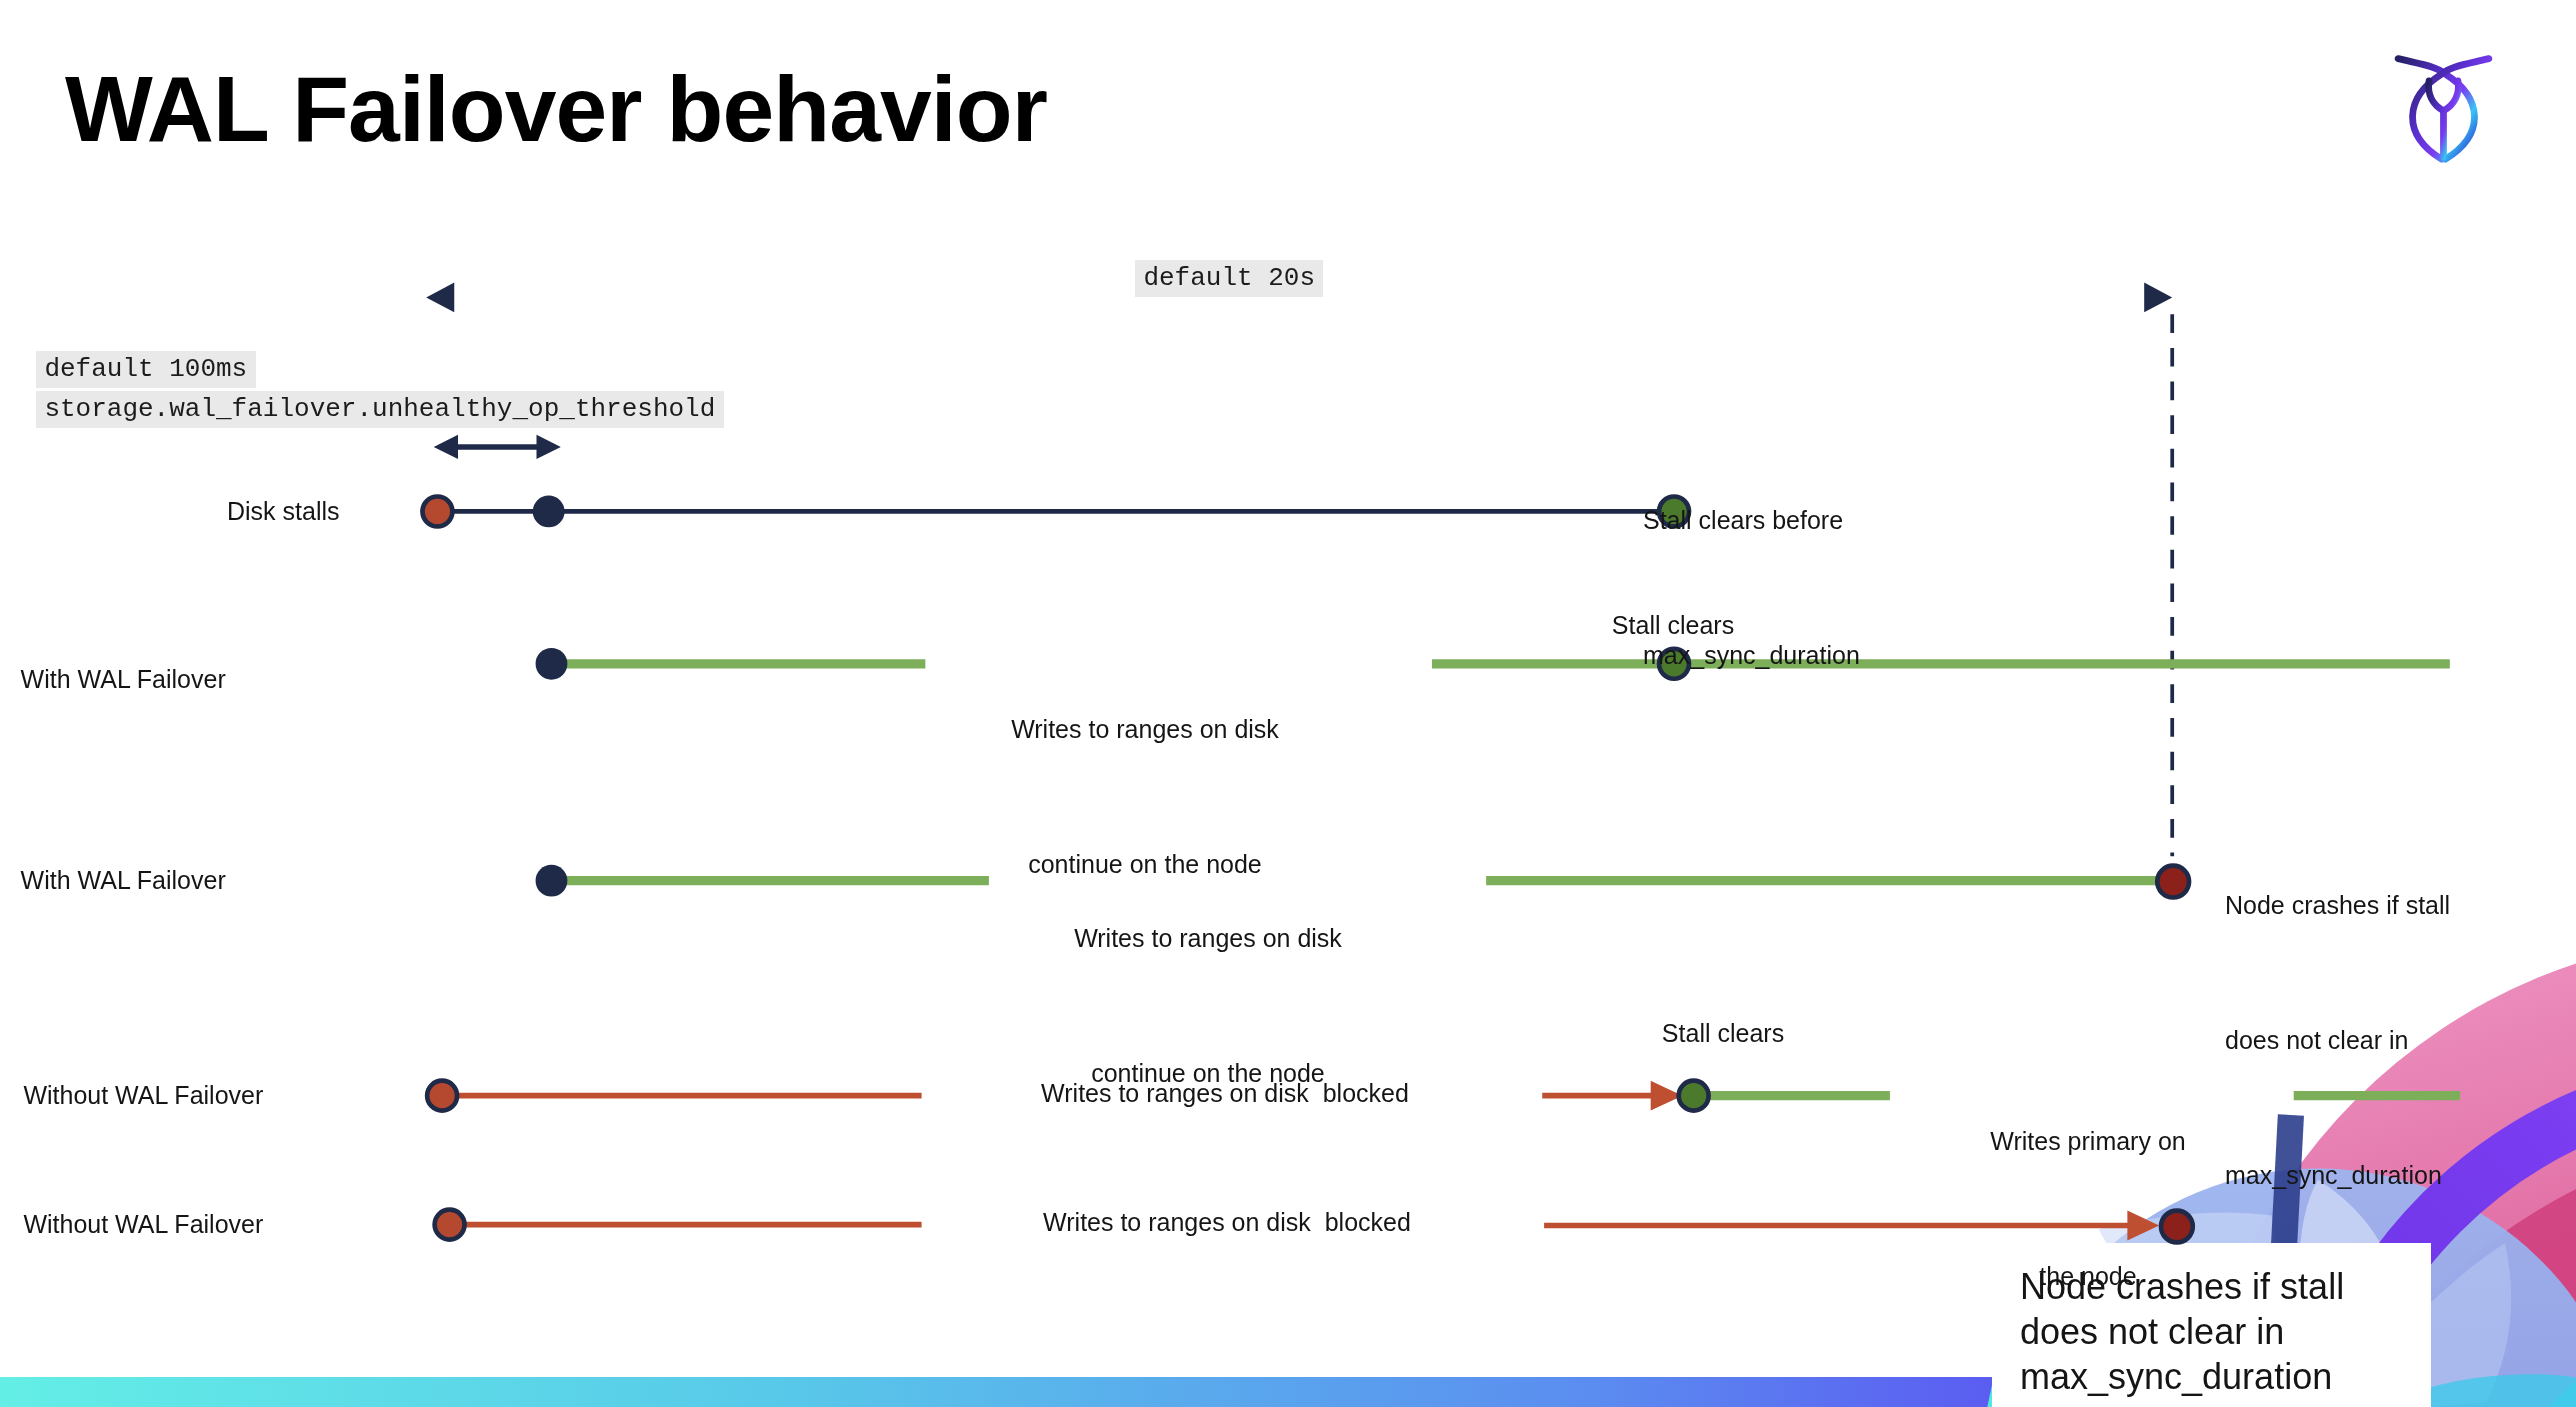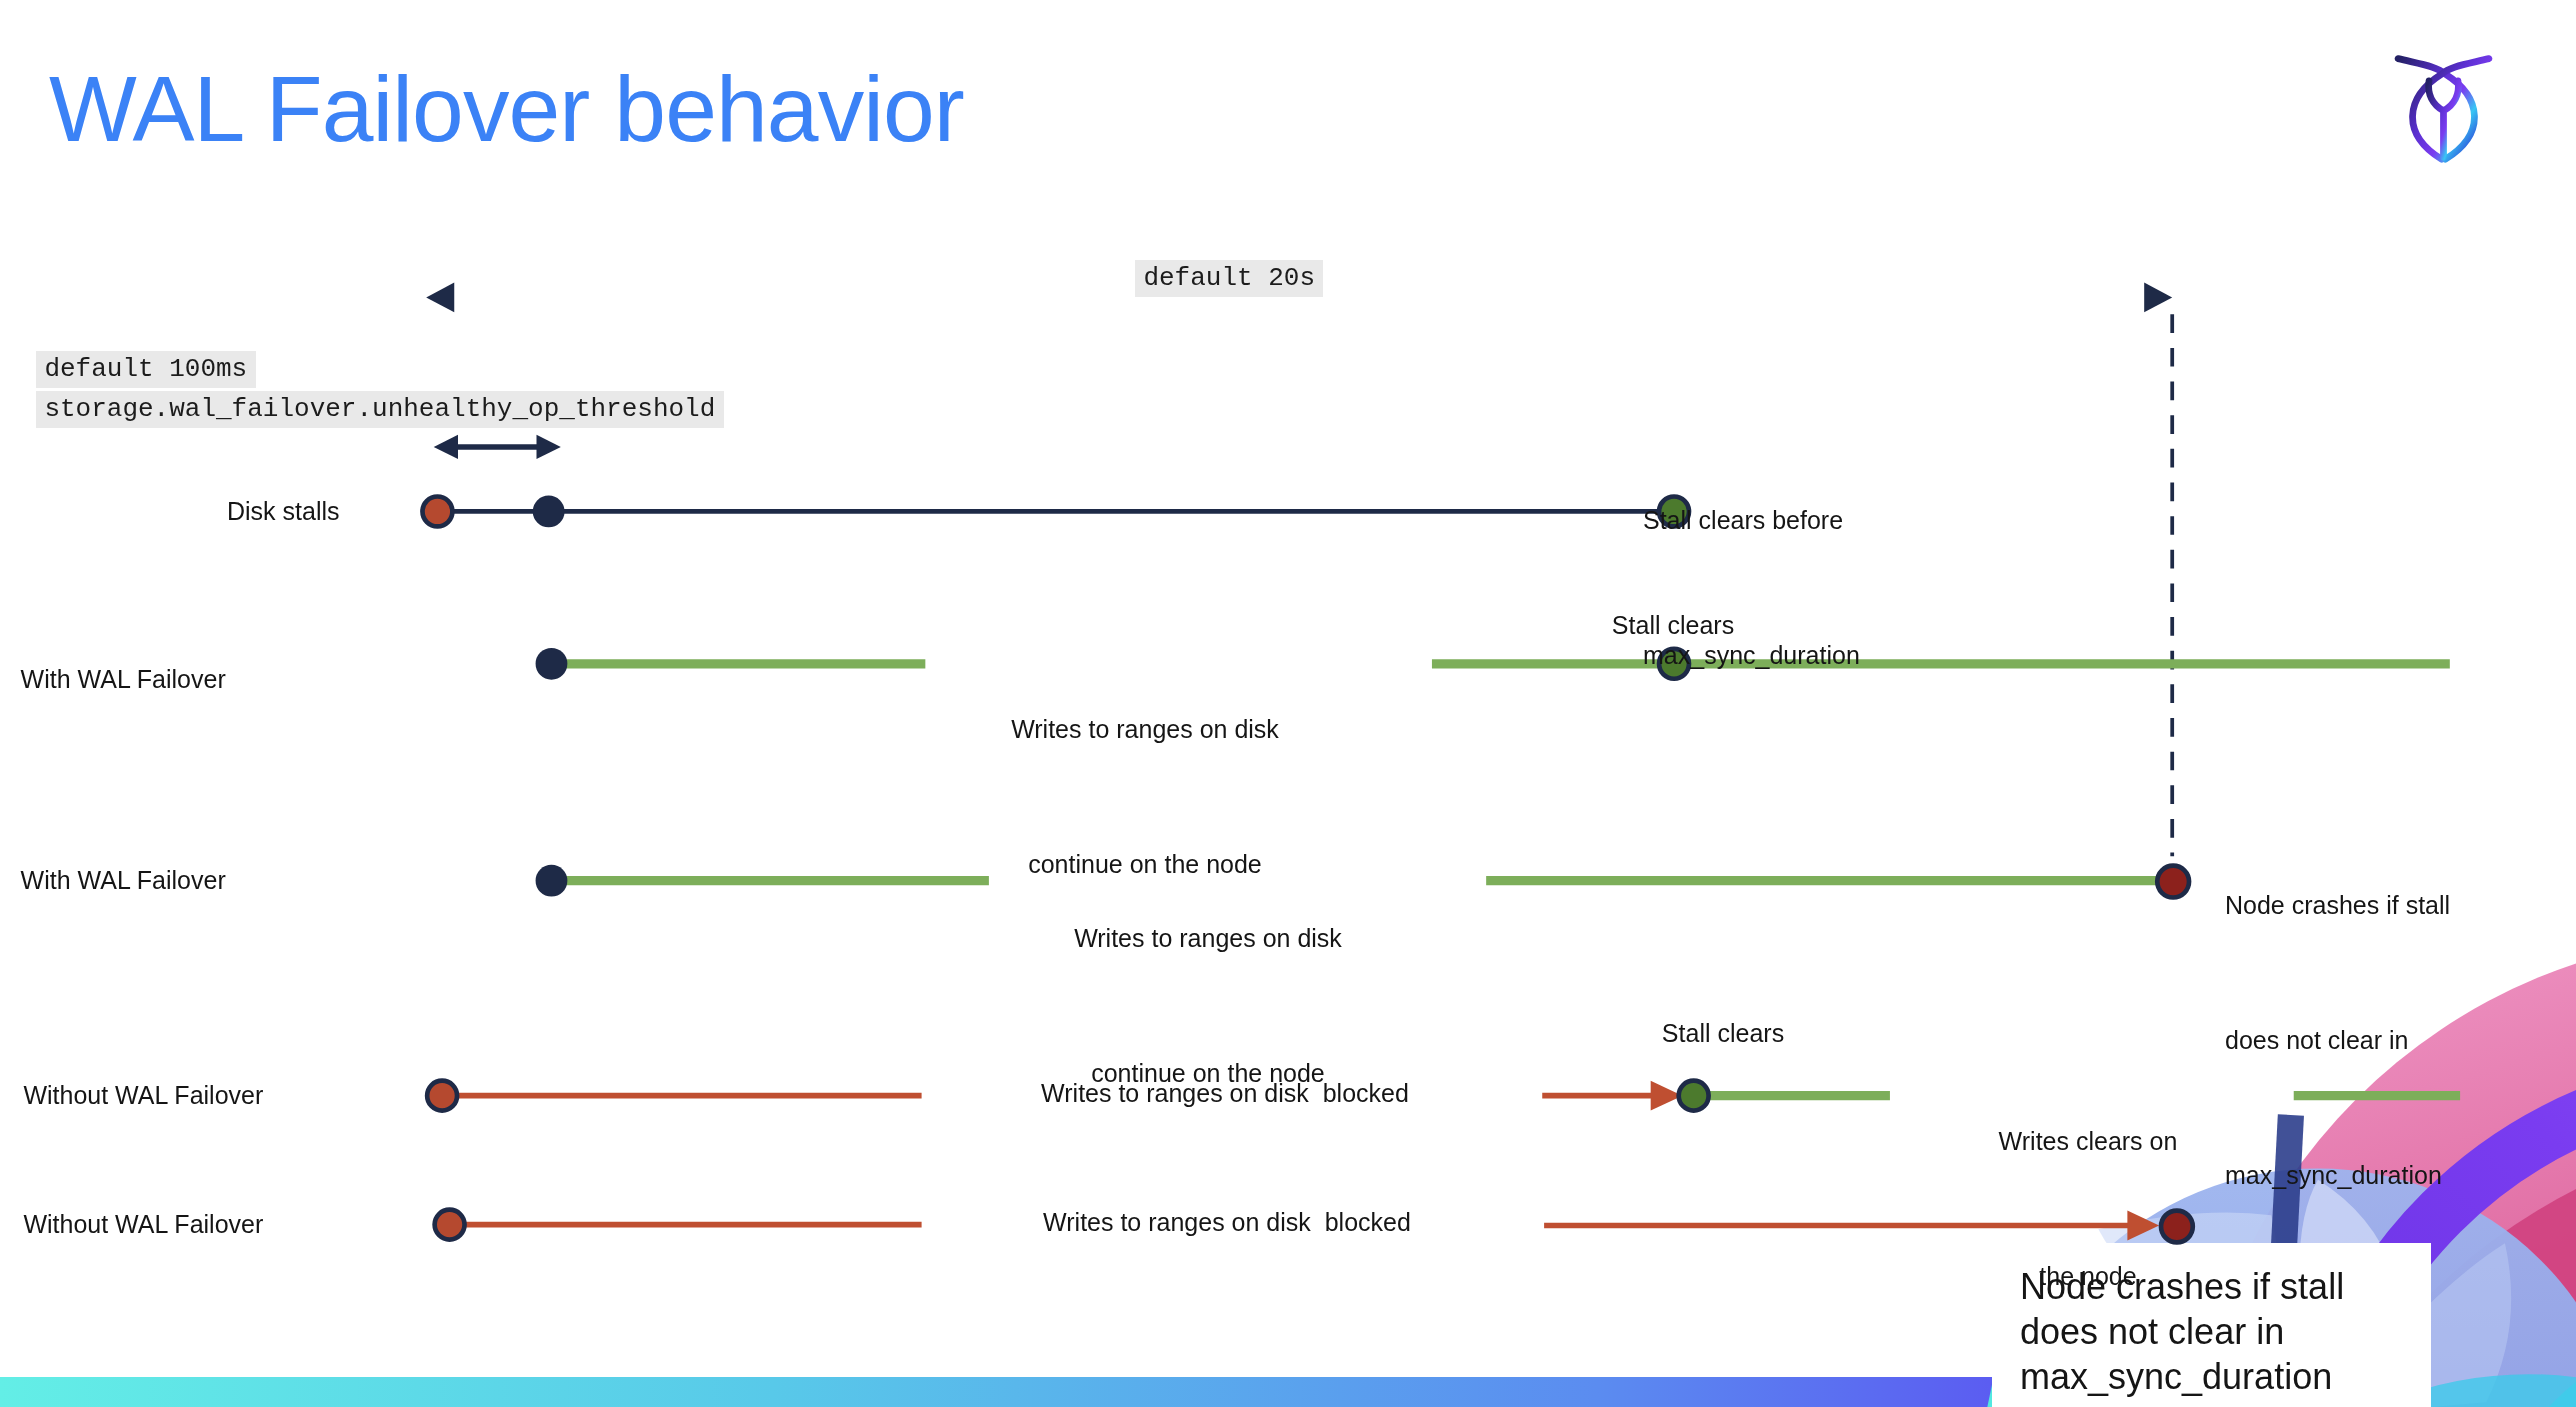--- a/index.html
+++ b/index.html
@@ -1,19 +1,19 @@
 <!DOCTYPE html>
 <html style="font-size:15px"><head>
 <meta charset="utf-8">
 <style>
   html,body{margin:0;padding:0;background:#fff;}
   .slide{position:relative;width:2576px;height:1408px;background:#ffffff;overflow:hidden;
          font-family:"Liberation Sans",sans-serif;color:#141414;}
   .abs{position:absolute;}
-  .title{left:49px;top:58px;font-size:93px;font-weight:400;letter-spacing:-0.9px;color:#3b82f6;line-height:1.1;}
+  .title{left:65px;top:58px;font-size:93px;font-weight:700;letter-spacing:-0.9px;color:#000000;line-height:1.1;}
   .t{position:absolute;font-size:25px;line-height:45px;color:#151515;white-space:pre-wrap;}
   .center{transform:translateX(-50%);text-align:center;}
   .mono-wrap{position:absolute;}
   .mono-line{display:table;background:#e9e9e9;color:#1c1c1c;
              font-family:"Liberation Mono","DejaVu Sans Mono",monospace;
              font-size:26px;line-height:37px;padding:0 8.4px;margin-bottom:2.8px;white-space:pre;}
   .bottom-bar{position:absolute;left:0;top:1377px;width:2576px;height:31px;
               background:linear-gradient(90deg,#63eee6 0%,#58c9e9 30%,#5b8cf0 62%,#5b45f2 85%,#5526ef 100%);}
   .crash-box{position:absolute;left:1992px;top:1243px;width:439px;height:165px;background:#ffffff;}
   .crash-box .inner{position:absolute;left:28px;top:20.6px;font-size:36px;line-height:45px;color:#151515;}
@@ -184,19 +184,19 @@
   </div>
   <div class="t" style="left:2225px;top:793px;">
     <div>Node crashes if stall</div>
     <div>does not clear in</div>
     <div>max_sync_duration</div>
   </div>
 
   <div class="t center" style="left:1225px;top:1071px;">Writes to ranges on disk  blocked</div>
   <div class="t center" style="left:1723px;top:1011px;">Stall clears</div>
   <div class="t center" style="left:2088px;top:1029px;">
-    <div>Writes clears on</div>
+    <div>Writes primary on</div>
     <div>the node</div>
   </div>
   <div class="t center" style="left:1227px;top:1200px;">Writes to ranges on disk  blocked</div>
 
 </div>
 
 
 </body></html>

